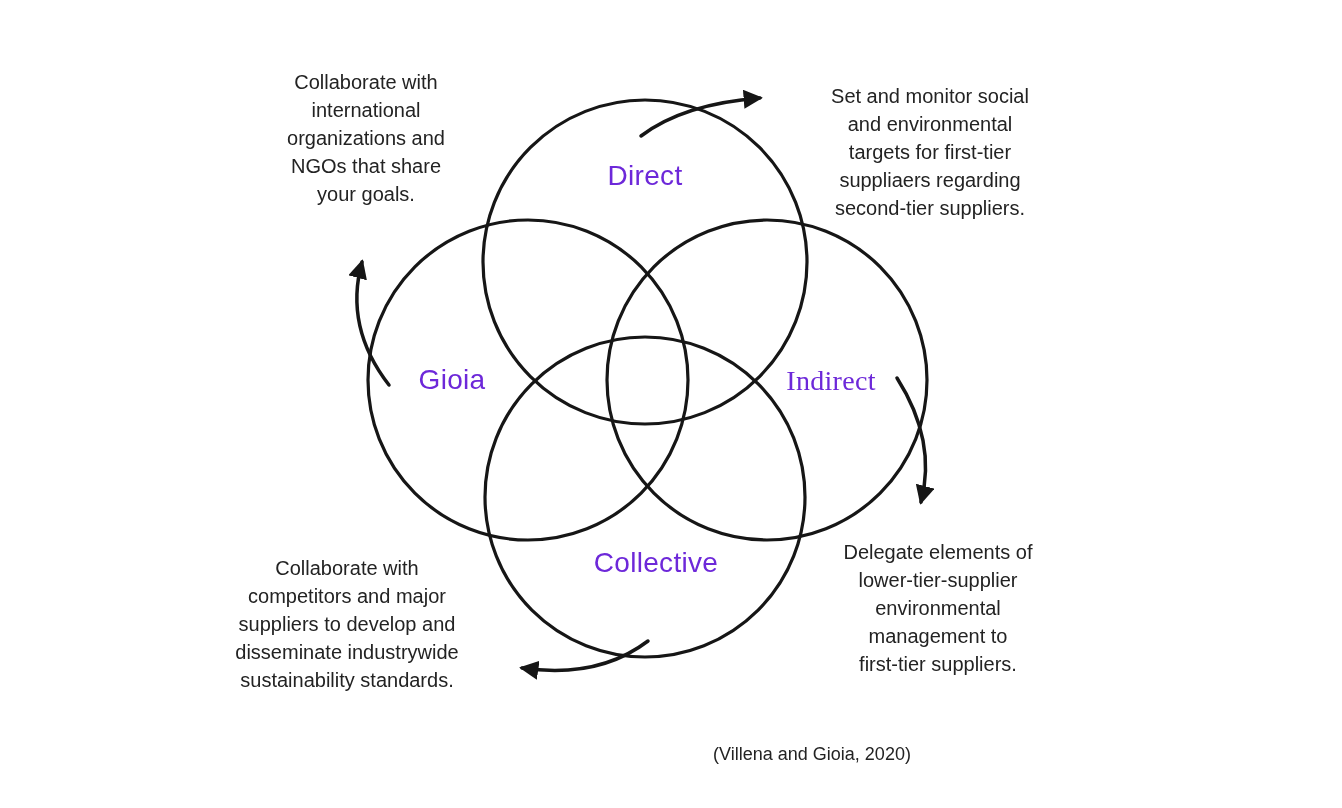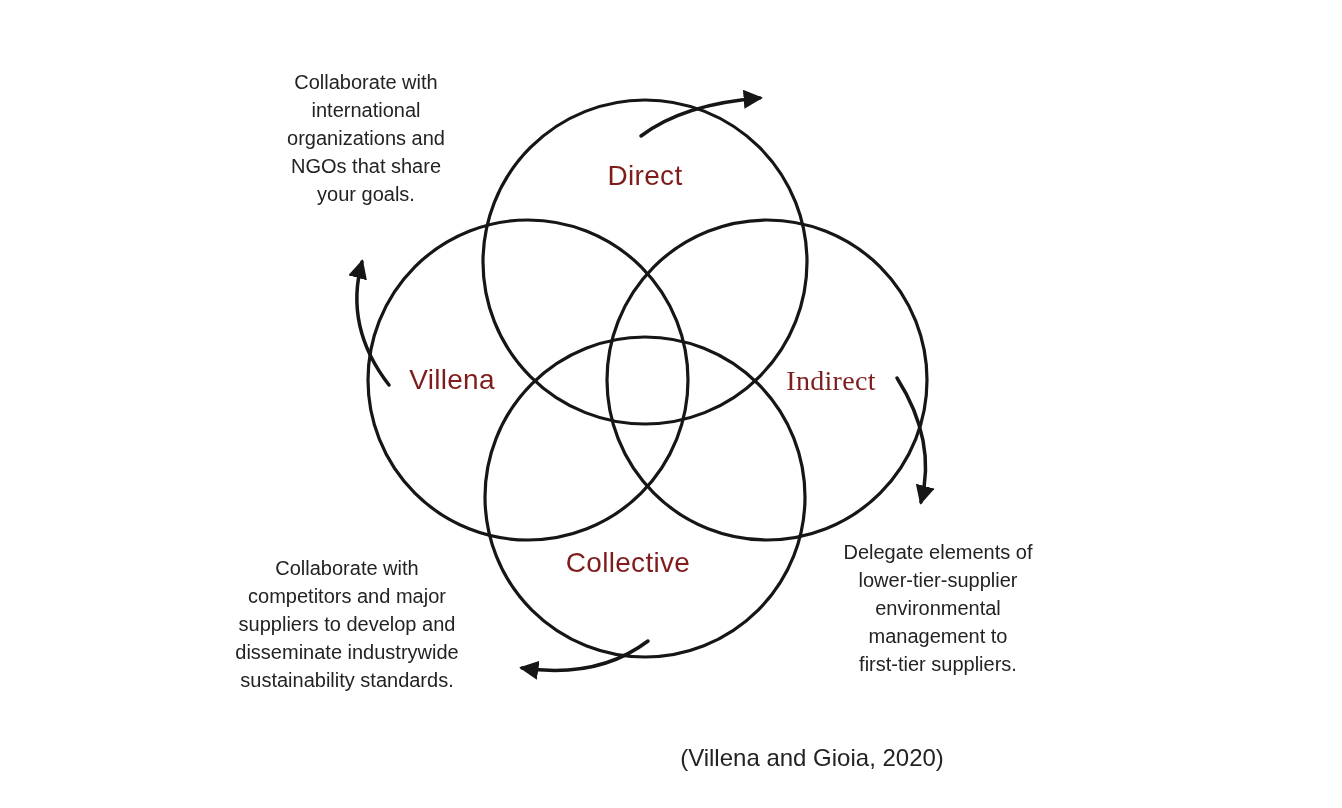--- a/index.html
+++ b/index.html
@@ -31,36 +31,36 @@
     fill: none;
     stroke: #161616;
     stroke-width: 3.5;
     stroke-linecap: round;
   }
   .circle-label {
     position: absolute;
     transform: translate(-50%, -50%);
     font-size: 28px;
     letter-spacing: 0.3px;
-    color: #7f1d1d;
+    color: #6d28d9;
     white-space: nowrap;
   }
   .note {
     position: absolute;
     transform: translateX(-50%);
     text-align: center;
     font-size: 20px;
     line-height: 28px;
     color: #232323;
     white-space: pre-line;
   }
   .citation {
     position: absolute;
     transform: translateX(-50%);
-    font-size: 24px;
+    font-size: 18px;
     color: #232323;
     white-space: nowrap;
   }
 </style>
 </head>
 <body>
 
 <div class="canvas">
 
   <svg class="diagram-lines" viewBox="0 0 1342 808">
@@ -79,29 +79,34 @@
 
     <g>
       <path class="arrow" d="M 641 136 Q 683 104 760 98" marker-end="url(#ah)"></path>
       <path class="arrow" d="M 897 378 Q 937 441 921 502" marker-end="url(#ah)"></path>
       <path class="arrow" d="M 648 641 Q 598 679 522 668" marker-end="url(#ah)"></path>
       <path class="arrow" d="M 389 385 Q 344 327 362 262" marker-end="url(#ah)"></path>
     </g>
   </svg>
 
   <div class="circle-label" style="left:645px; top:176px;">Direct</div>
-  <div class="circle-label" style="left:452px; top:380px;">Villena</div>
+  <div class="circle-label" style="left:452px; top:380px;">Gioia</div>
   <div class="circle-label" style="left:831px; top:381px;font-family:Liberation Serif, serif;">Indirect</div>
-  <div class="circle-label" style="left:628px; top:563px;">Collective</div>
+  <div class="circle-label" style="left:656px; top:563px;">Collective</div>
 
   <div class="note" style="left:366px; top:68px; width:240px;">Collaborate with
 international
 organizations and
 NGOs that share
 your goals.</div>
+  <div class="note" style="left:930px; top:82px; width:260px;">Set and monitor social
+and environmental
+targets for first-tier
+suppliaers regarding
+second-tier suppliers.</div>
   <div class="note" style="left:347px; top:554px; width:300px;">Collaborate with
 competitors and major
 suppliers to develop and
 disseminate industrywide
 sustainability standards.</div>
   <div class="note" style="left:938px; top:538px; width:250px;">Delegate elements of
 lower-tier-supplier
 environmental
 management to
 first-tier suppliers.</div>

